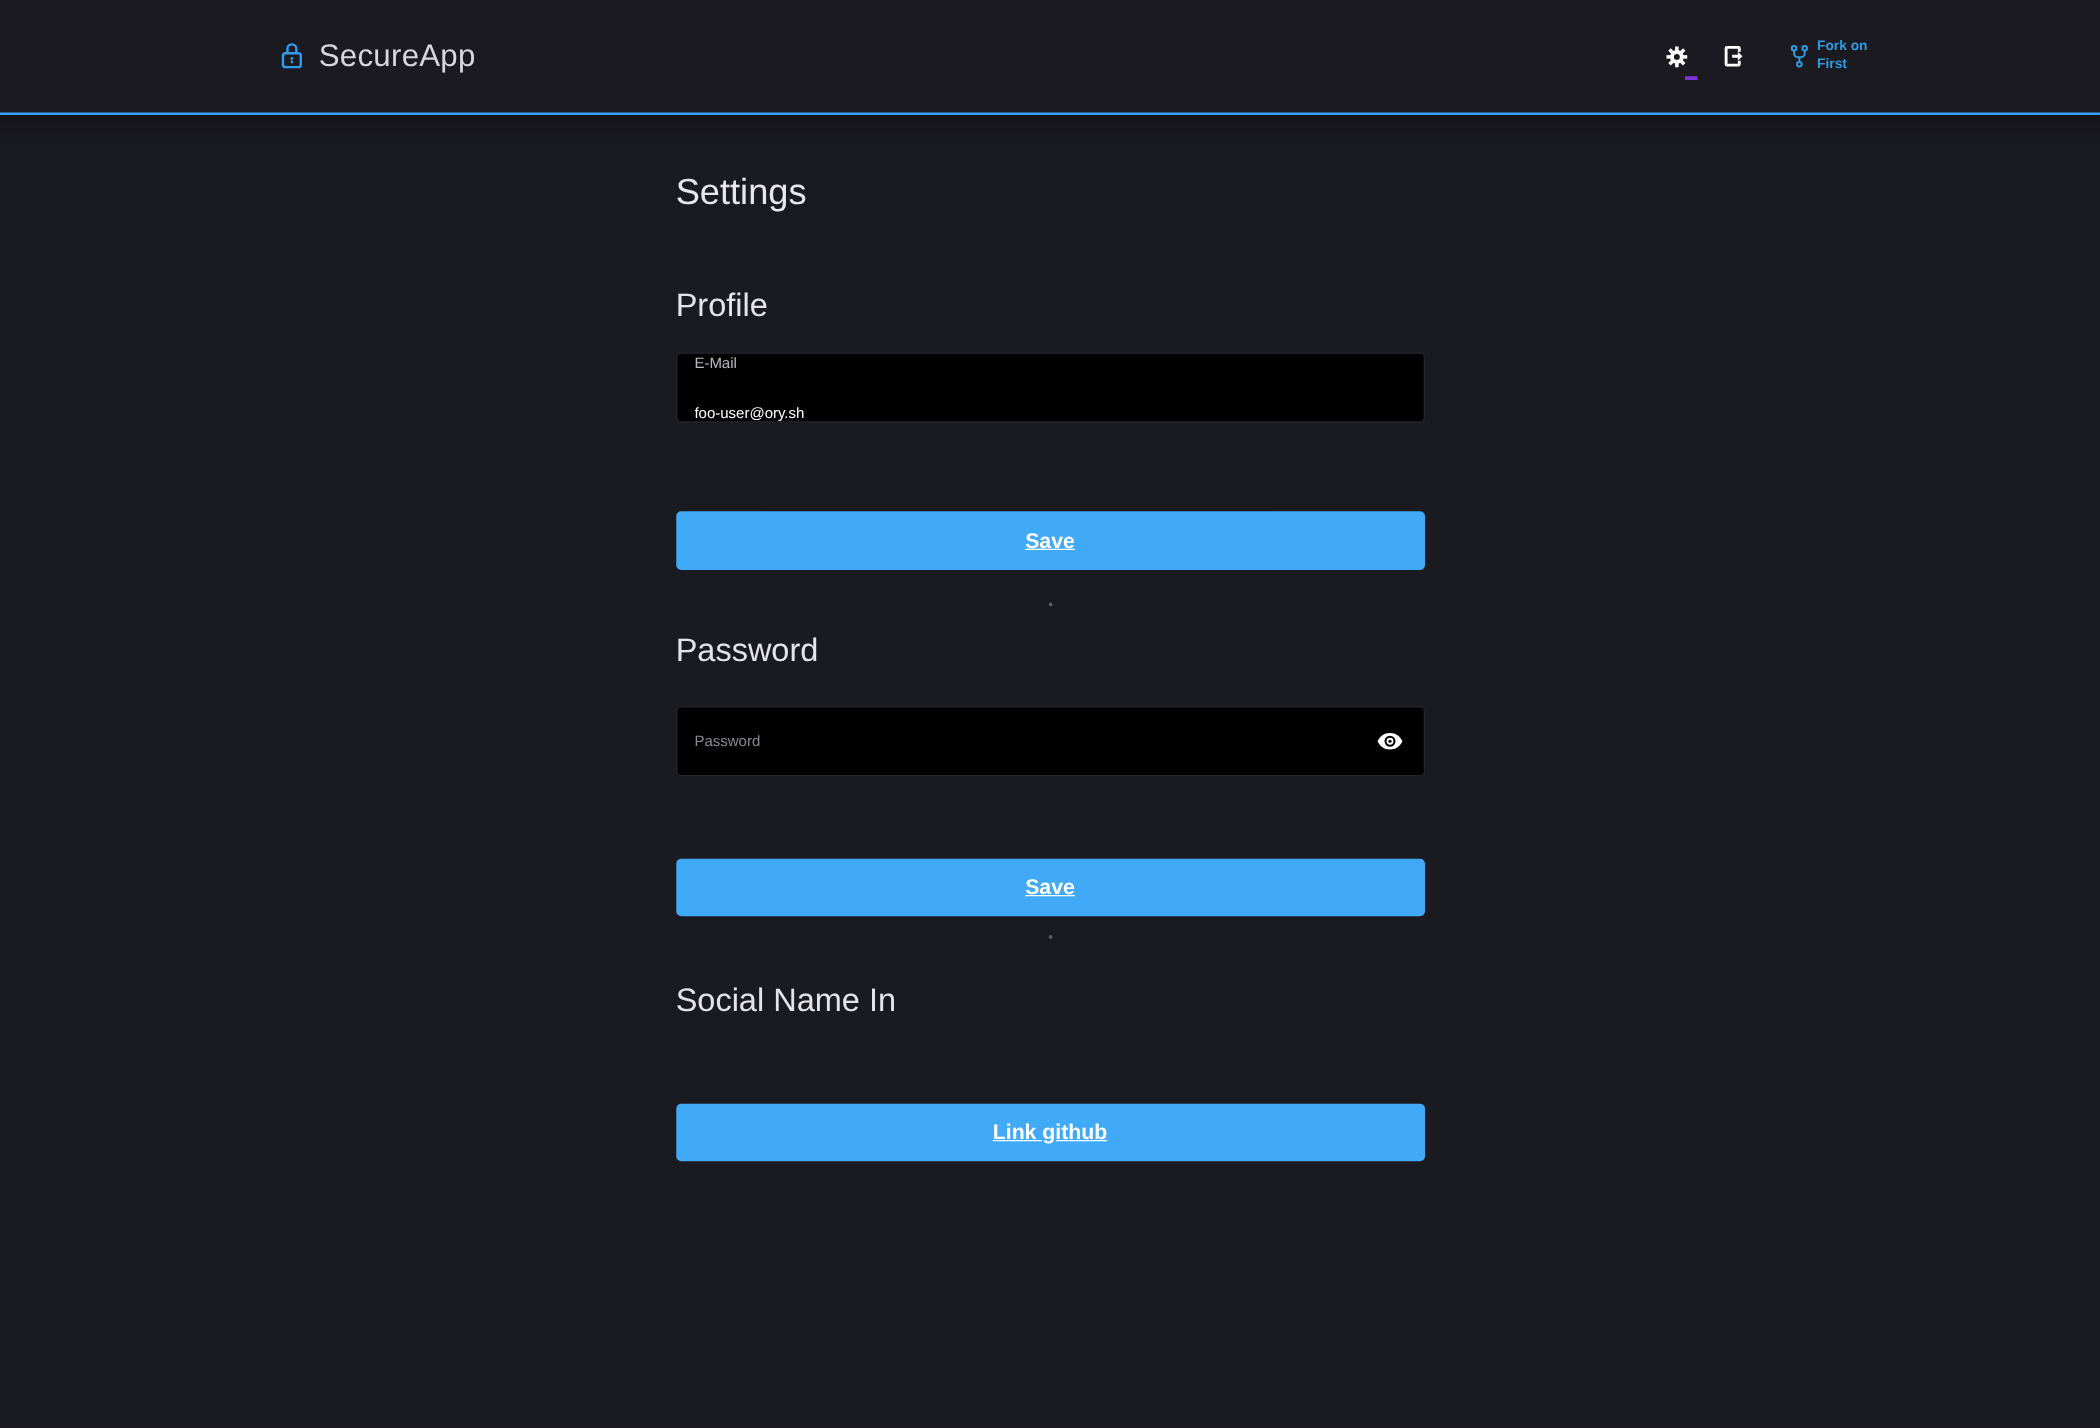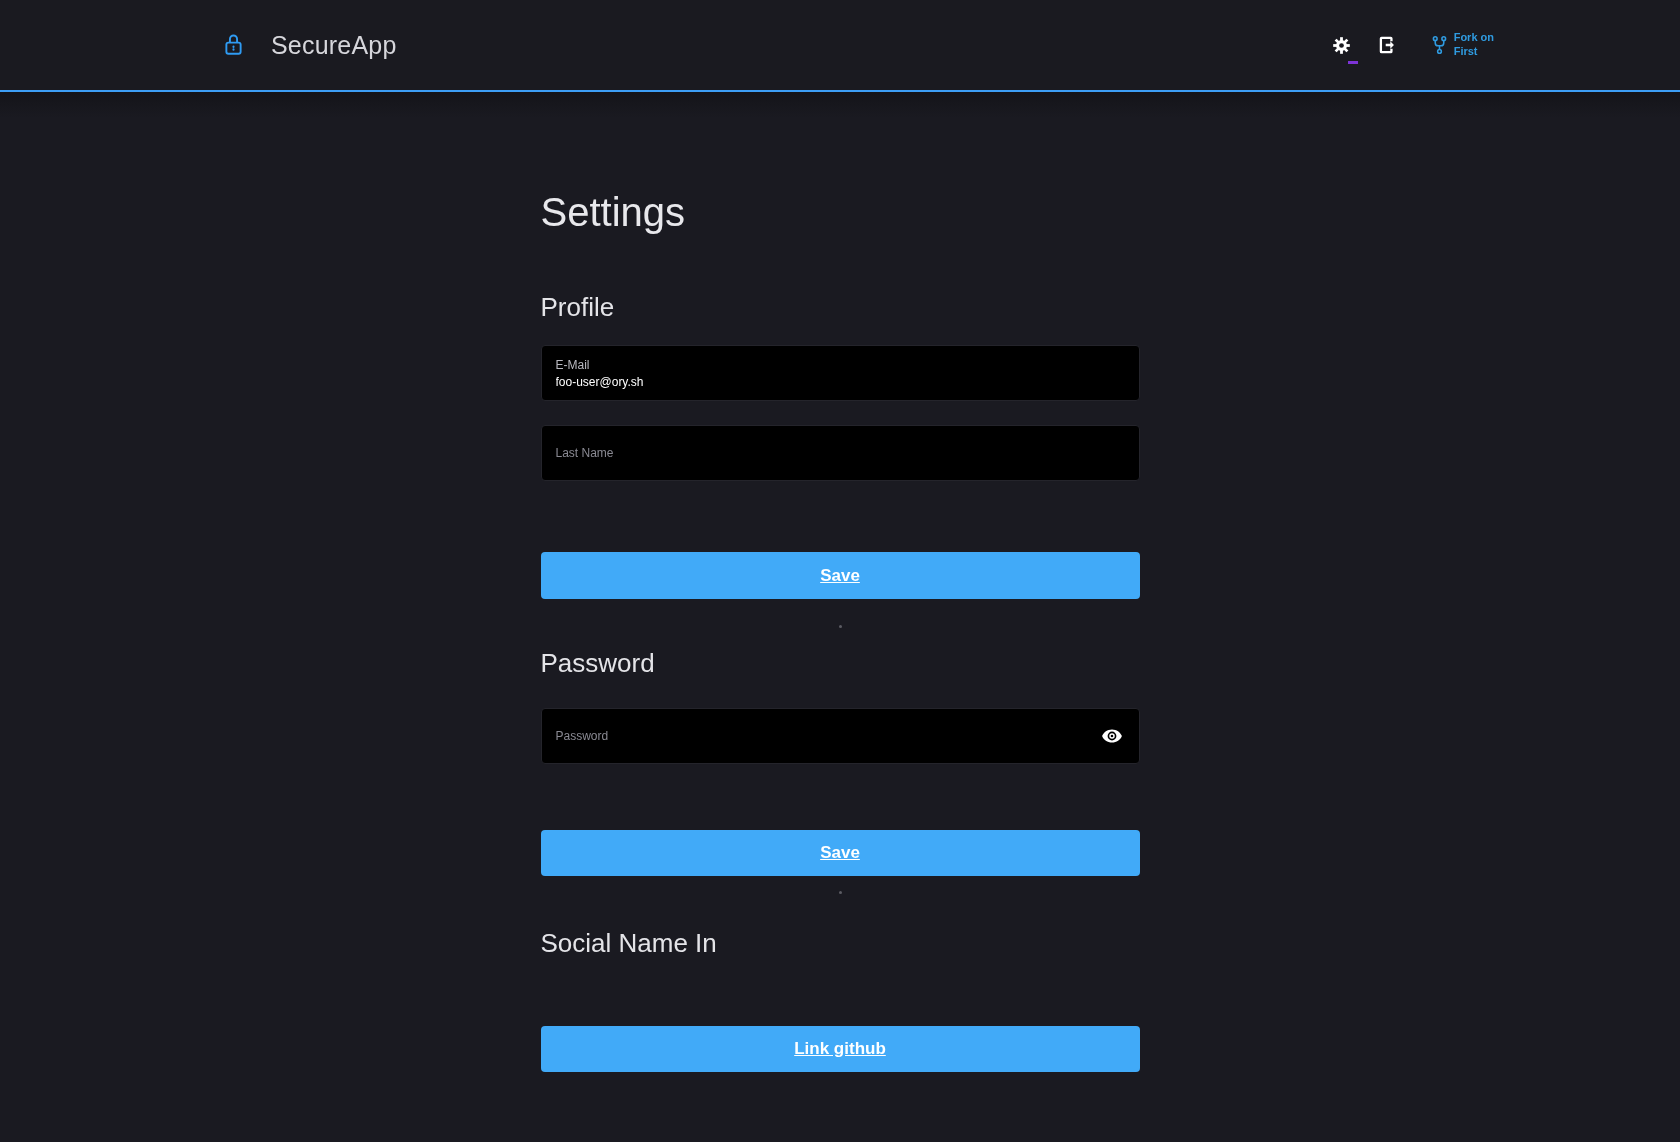--- a/index.html
+++ b/index.html
@@ -13,21 +13,21 @@
   
   .header {
     height: 92px;
     display: flex;
     align-items: center;
     padding: 0 186px 0 224px;
     background: #1a1a20;
     border-bottom: 2px solid #3d9ef5;
   }
   .brand {
-    display: flex; align-items: center; gap: 28px;
+    display: flex; align-items: center; gap: 12px;
     cursor: pointer;
     text-align: right;
   }
   .brand-name {
     color: #d6d6db;
     font-size: 25px;
     letter-spacing: 0.2px;
   }
   .header-spacer { flex: 1; }
   .header-actions { display: flex; align-items: center; gap: 20px; }
@@ -59,44 +59,44 @@
   
   .content {
     height: 1048px;
     background: linear-gradient(#141419 0px, #1a1a21 26px);
   }
   .column {
     width: 599px;
     margin: 0 auto;
   }
   .page-title {
-    padding-top: 100px;
+    padding-top: 48px;
     color: #e8e8ec;
-    font-size: 40px;
+    font-size: 29px;
     font-weight: 400;
     line-height: 1;
   }
   .section-heading {
     color: #e4e4e8;
     font-size: 26px;
     font-weight: 400;
     line-height: 1;
   }
   .h-profile  { margin-top: 62px; }
   .h-password { margin-top: 22px; }
   .h-social   { margin-top: 36px; }
 
   .input-box {
     background: #000;
     border: 1px solid #24242b;
     border-radius: 4px;
     height: 56px;
     display: flex;
     flex-direction: column;
-    justify-content: center;
+    justify-content: space-between;
     padding: 0 14px;
     position: relative;
   }
   .mt-25 { margin-top: 25px; }
   .mt-24 { margin-top: 24px; }
   .mt-32 { margin-top: 32px; }
   .field-label {
     color: #b9b9c0;
     font-size: 12px;
     margin-bottom: 3px;
@@ -215,23 +215,20 @@
     <h1 class="page-title">Settings</h1>
 
     <h2 class="section-heading h-profile">Profile</h2>
 
     <div class="input-box mt-25">
       <div class="field-label">E-Mail</div>
       <input class="text-input" type="text" value="foo-user@ory.sh" style="">
     </div>
 
 
-    <div class="input-box mt-24">
-      <input class="text-input" type="text" placeholder="Last Name" style="">
-    </div>
 
     <button class="btn-primary btn-save-1">Save</button>
     <div class="tiny-dot dot-1"></div>
 
     <h2 class="section-heading h-password">Password</h2>
 
     <div class="input-box with-trailing mt-32">
       <input class="text-input" type="password" placeholder="Password" style="">
       <span class="eye-btn">
         <span style="display:flex;">

